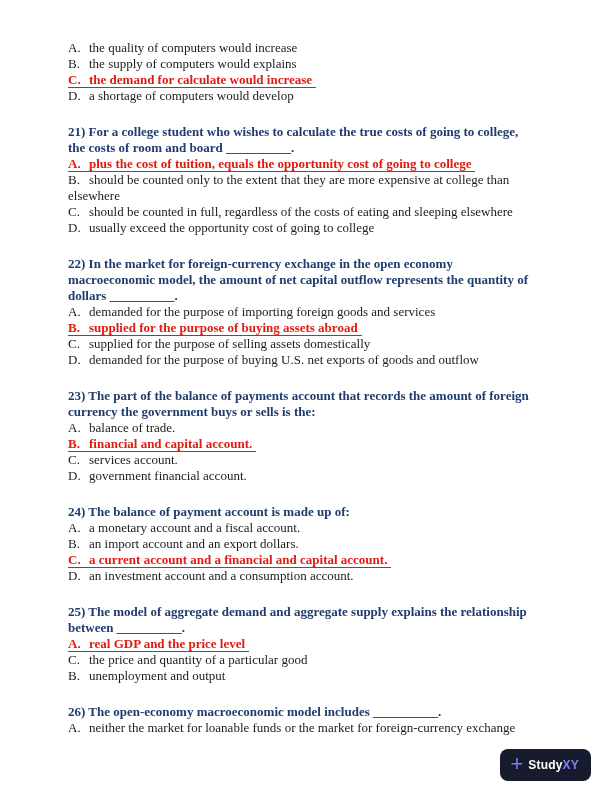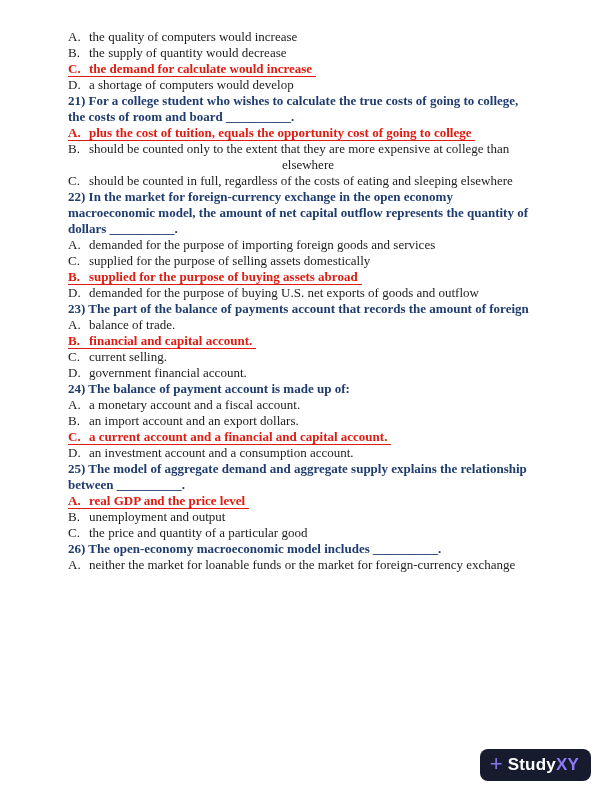--- a/index.html
+++ b/index.html
@@ -17,43 +17,43 @@
     background:#ffffff;
     font-family:"Liberation Serif", serif;
     font-size:13px;
     line-height:16px;
     color:var(--ink);
     overflow:hidden;
   }
   .content{
     position:absolute;
     left:68px;
-    top:29px;
+    top:40px;
     width:480px;
   }
-  .block + .block{}
+  .block + .block{margin-top:20px;}
   .qline{
     color:var(--blue);
     font-weight:bold;
     white-space:nowrap;
   }
   .opt{white-space:nowrap;height:16px;}
   .optline{
     display:inline-block;
     height:16px;
     box-sizing:border-box;
     padding-right:4px;
   }
   .letter{display:inline-block;width:21px;}
   .opt.correct .optline{
     color:var(--red);
     font-weight:bold;
     border-bottom:1.6px solid var(--red);
   }
-  .cont{white-space:nowrap;height:16px;text-align:center;}
+  .cont{white-space:nowrap;height:16px;}
   .brand-badge{
     position:absolute;
     right:21px;
     bottom:11px;
     height:32px;
     background:var(--badge-bg);
     border-radius:8px;
     display:flex;
     align-items:center;
     padding:0 12px 0 10px;
@@ -61,39 +61,39 @@
   }
   .plus{
     color:var(--badge-plus);
     font-size:22px;
     font-weight:400;
     line-height:22px;
     margin-right:5px;
     transform:translateY(-1px);
   }
   .brand-text{
-    font-size:17px;
+    font-size:12px;
     font-weight:bold;
     color:#ffffff;
     letter-spacing:0.2px;
   }
   .brand-text .accent{color:var(--badge-accent);}
 </style>
 </head>
 <body>
 
 <div class="content" id="content">
     <div class="block">
 
     <div>
         <div class="opt">
     <span class="optline"><span class="letter">A.</span><span class="otext">the quality of computers would increase</span></span>
   </div>
         <div class="opt">
-    <span class="optline"><span class="letter">B.</span><span class="otext">the supply of quantity would decrease</span></span>
+    <span class="optline"><span class="letter">B.</span><span class="otext">the supply of computers would explains</span></span>
   </div>
         <div class="opt correct">
     <span class="optline"><span class="letter">C.</span><span class="otext">the demand for calculate would increase</span></span>
   </div>
         <div class="opt">
     <span class="optline"><span class="letter">D.</span><span class="otext">a shortage of computers would develop</span></span>
   </div>
       </div>
   </div>
     <div class="block">
@@ -104,57 +104,61 @@
     <div>
         <div class="opt correct">
     <span class="optline"><span class="letter">A.</span><span class="otext">plus the cost of tuition, equals the opportunity cost of going to college</span></span>
   </div>
         <div class="opt">
     <span class="optline"><span class="letter">B.</span><span class="otext">should be counted only to the extent that they are more expensive at college than</span></span>
   </div>
         <div class="cont">elsewhere</div>
         <div class="opt">
     <span class="optline"><span class="letter">C.</span><span class="otext">should be counted in full, regardless of the costs of eating and sleeping elsewhere</span></span>
+  </div>
+        <div class="opt">
+    <span class="optline"><span class="letter">D.</span><span class="otext">usually exceed the opportunity cost of going to college</span></span>
   </div>
       </div>
   </div>
     <div class="block">
     <div>
         <div class="qline">22) In the market for foreign-currency exchange in the open economy</div>
         <div class="qline">macroeconomic model, the amount of net capital outflow represents the quantity of</div>
         <div class="qline">dollars __________.</div>
       </div>
     <div>
         <div class="opt">
     <span class="optline"><span class="letter">A.</span><span class="otext">demanded for the purpose of importing foreign goods and services</span></span>
   </div>
+        <div class="opt correct">
+    <span class="optline"><span class="letter">B.</span><span class="otext">supplied for the purpose of buying assets abroad</span></span>
+  </div>
         <div class="opt">
     <span class="optline"><span class="letter">C.</span><span class="otext">supplied for the purpose of selling assets domestically</span></span>
   </div>
-        <div class="opt correct">
-    <span class="optline"><span class="letter">B.</span><span class="otext">supplied for the purpose of buying assets abroad</span></span>
-  </div>
         <div class="opt">
     <span class="optline"><span class="letter">D.</span><span class="otext">demanded for the purpose of buying U.S. net exports of goods and outflow</span></span>
   </div>
       </div>
   </div>
     <div class="block">
     <div>
         <div class="qline">23) The part of the balance of payments account that records the amount of foreign</div>
+        <div class="qline">currency the government buys or sells is the:</div>
       </div>
     <div>
         <div class="opt">
     <span class="optline"><span class="letter">A.</span><span class="otext">balance of trade.</span></span>
   </div>
         <div class="opt correct">
     <span class="optline"><span class="letter">B.</span><span class="otext">financial and capital account.</span></span>
   </div>
         <div class="opt">
-    <span class="optline"><span class="letter">C.</span><span class="otext">current selling.</span></span>
+    <span class="optline"><span class="letter">C.</span><span class="otext">services account.</span></span>
   </div>
         <div class="opt">
     <span class="optline"><span class="letter">D.</span><span class="otext">government financial account.</span></span>
   </div>
       </div>
   </div>
     <div class="block">
     <div>
         <div class="qline">24) The balance of payment account is made up of:</div>
       </div>
@@ -176,24 +180,24 @@
     <div class="block">
     <div>
         <div class="qline">25) The model of aggregate demand and aggregate supply explains the relationship</div>
         <div class="qline">between __________.</div>
       </div>
     <div>
         <div class="opt correct">
     <span class="optline"><span class="letter">A.</span><span class="otext">real GDP and the price level</span></span>
   </div>
         <div class="opt">
+    <span class="optline"><span class="letter">C.</span><span class="otext">the price and quantity of a particular good</span></span>
+  </div>
+        <div class="opt">
     <span class="optline"><span class="letter">B.</span><span class="otext">unemployment and output</span></span>
-  </div>
-        <div class="opt">
-    <span class="optline"><span class="letter">C.</span><span class="otext">the price and quantity of a particular good</span></span>
   </div>
       </div>
   </div>
     <div class="block">
     <div>
         <div class="qline">26) The open-economy macroeconomic model includes __________.</div>
       </div>
     <div>
         <div class="opt">
     <span class="optline"><span class="letter">A.</span><span class="otext">neither the market for loanable funds or the market for foreign-currency exchange</span></span>

